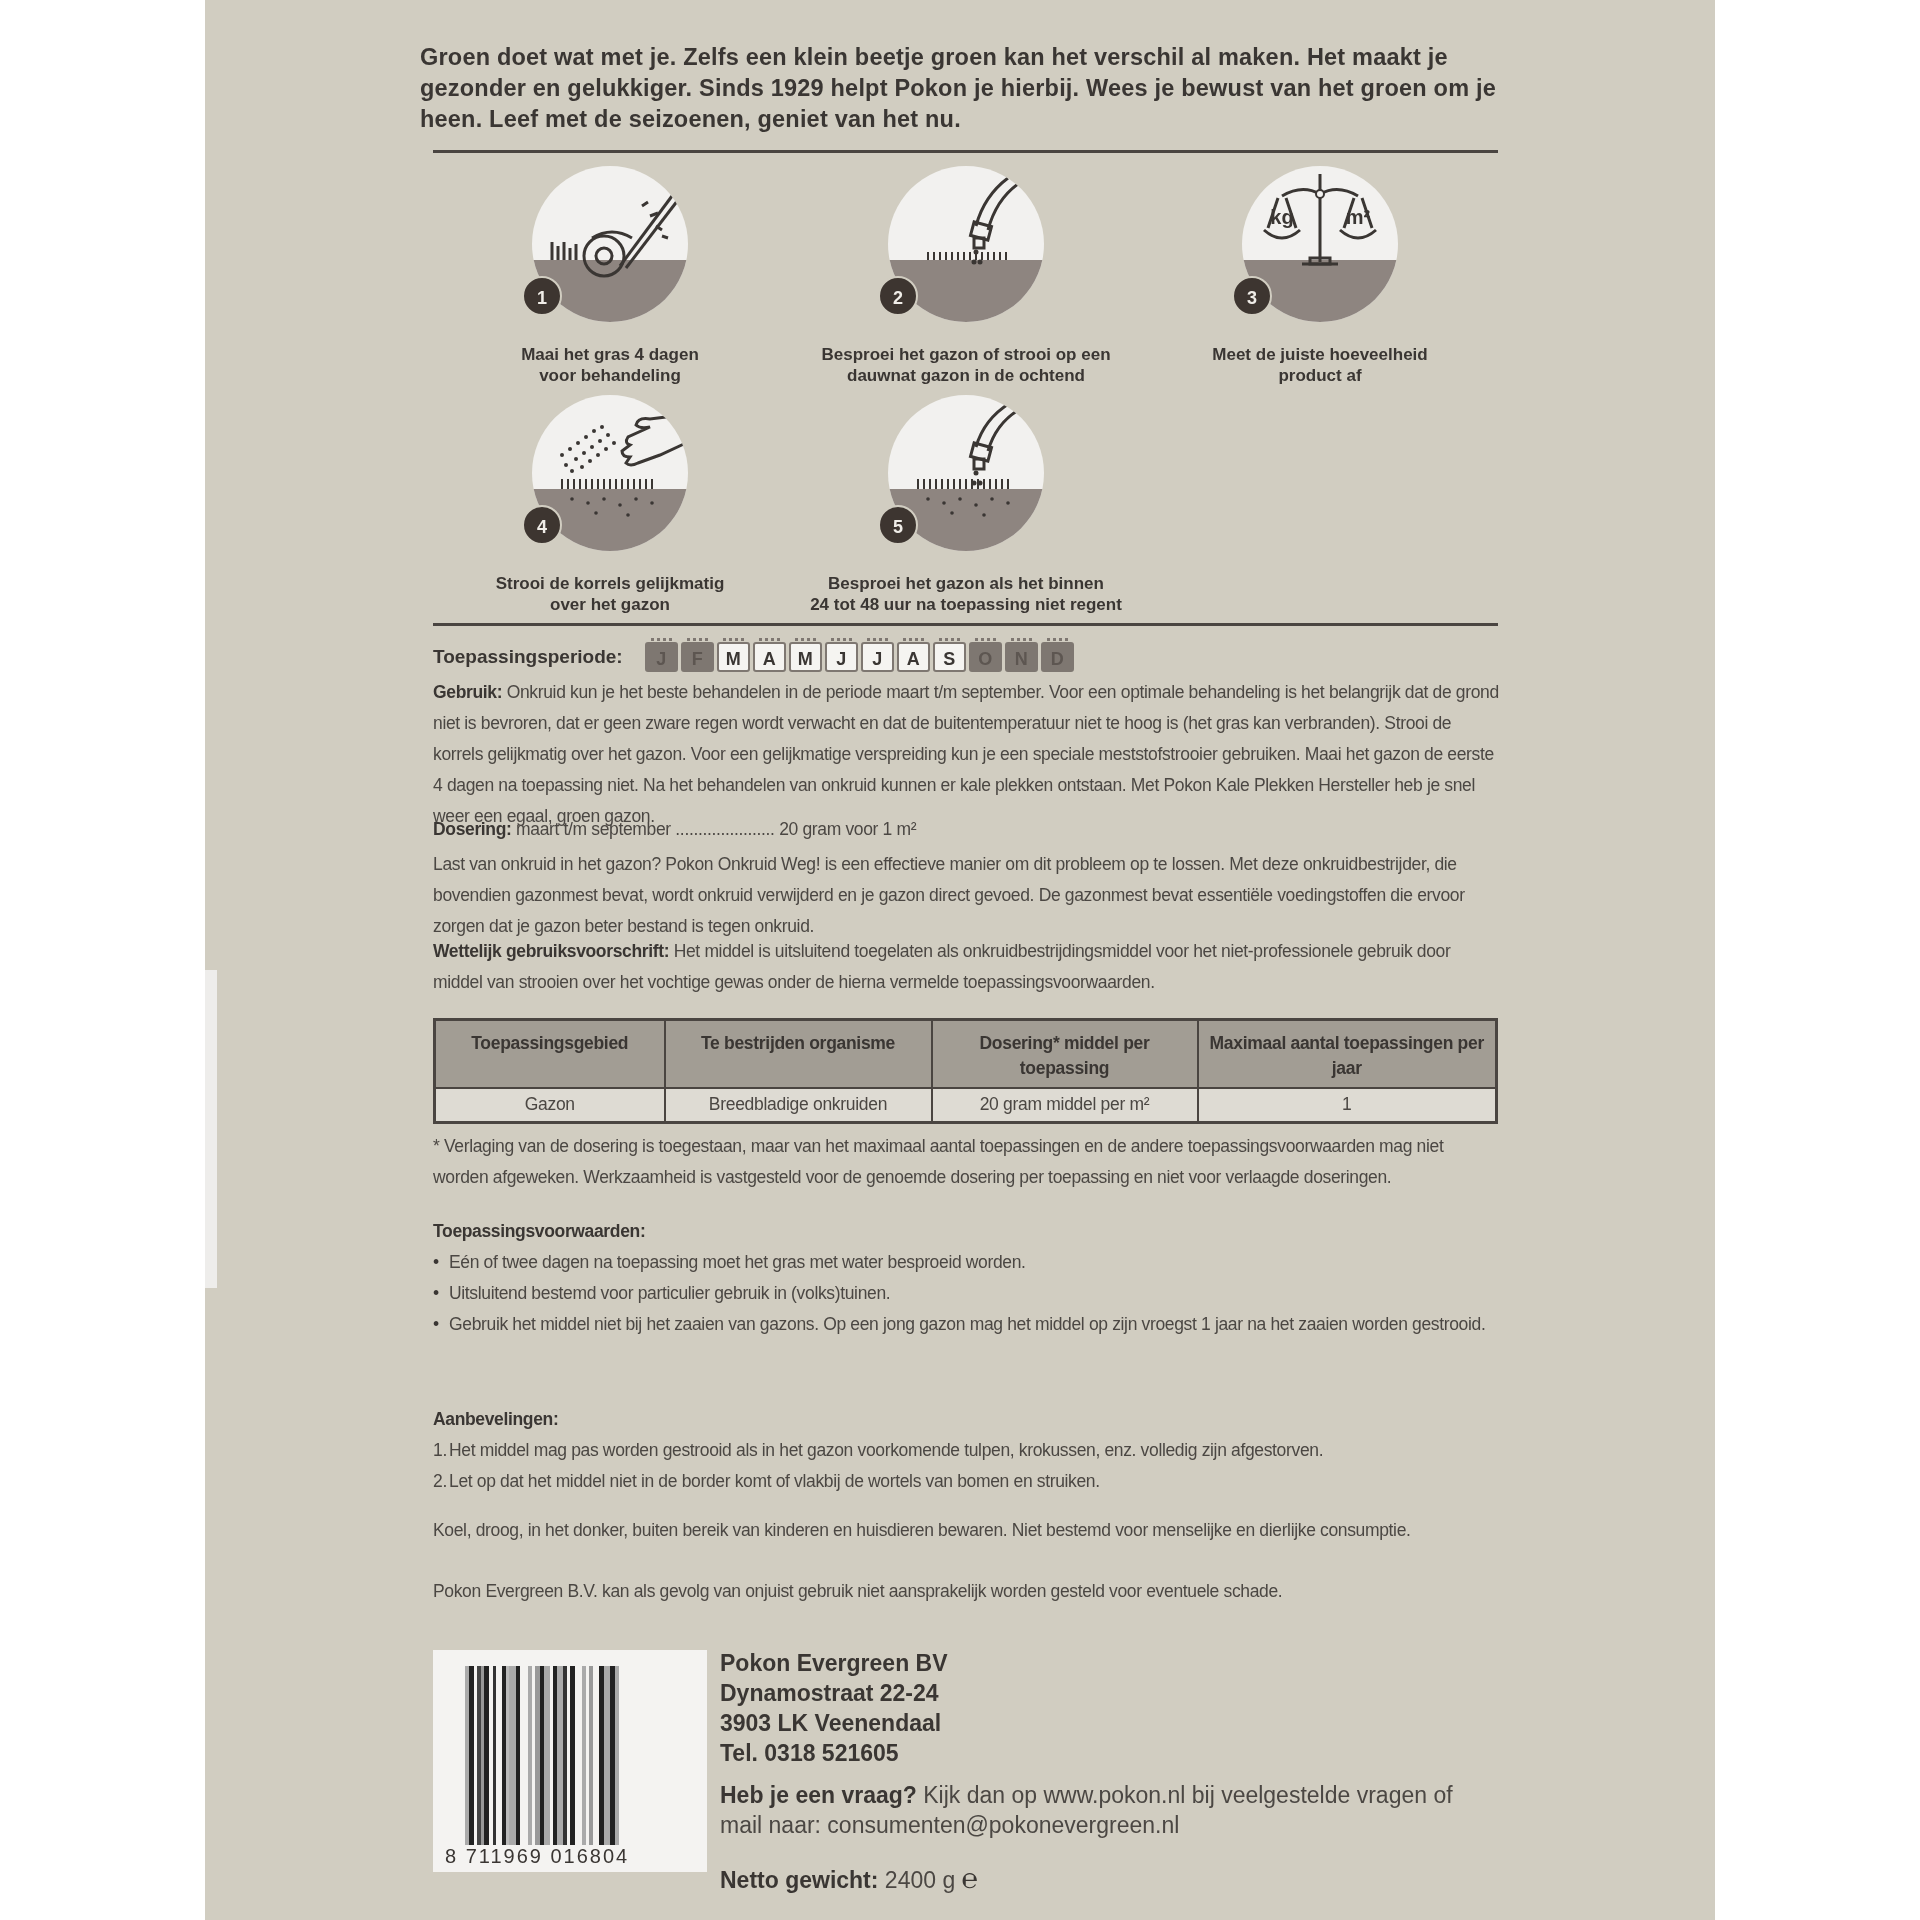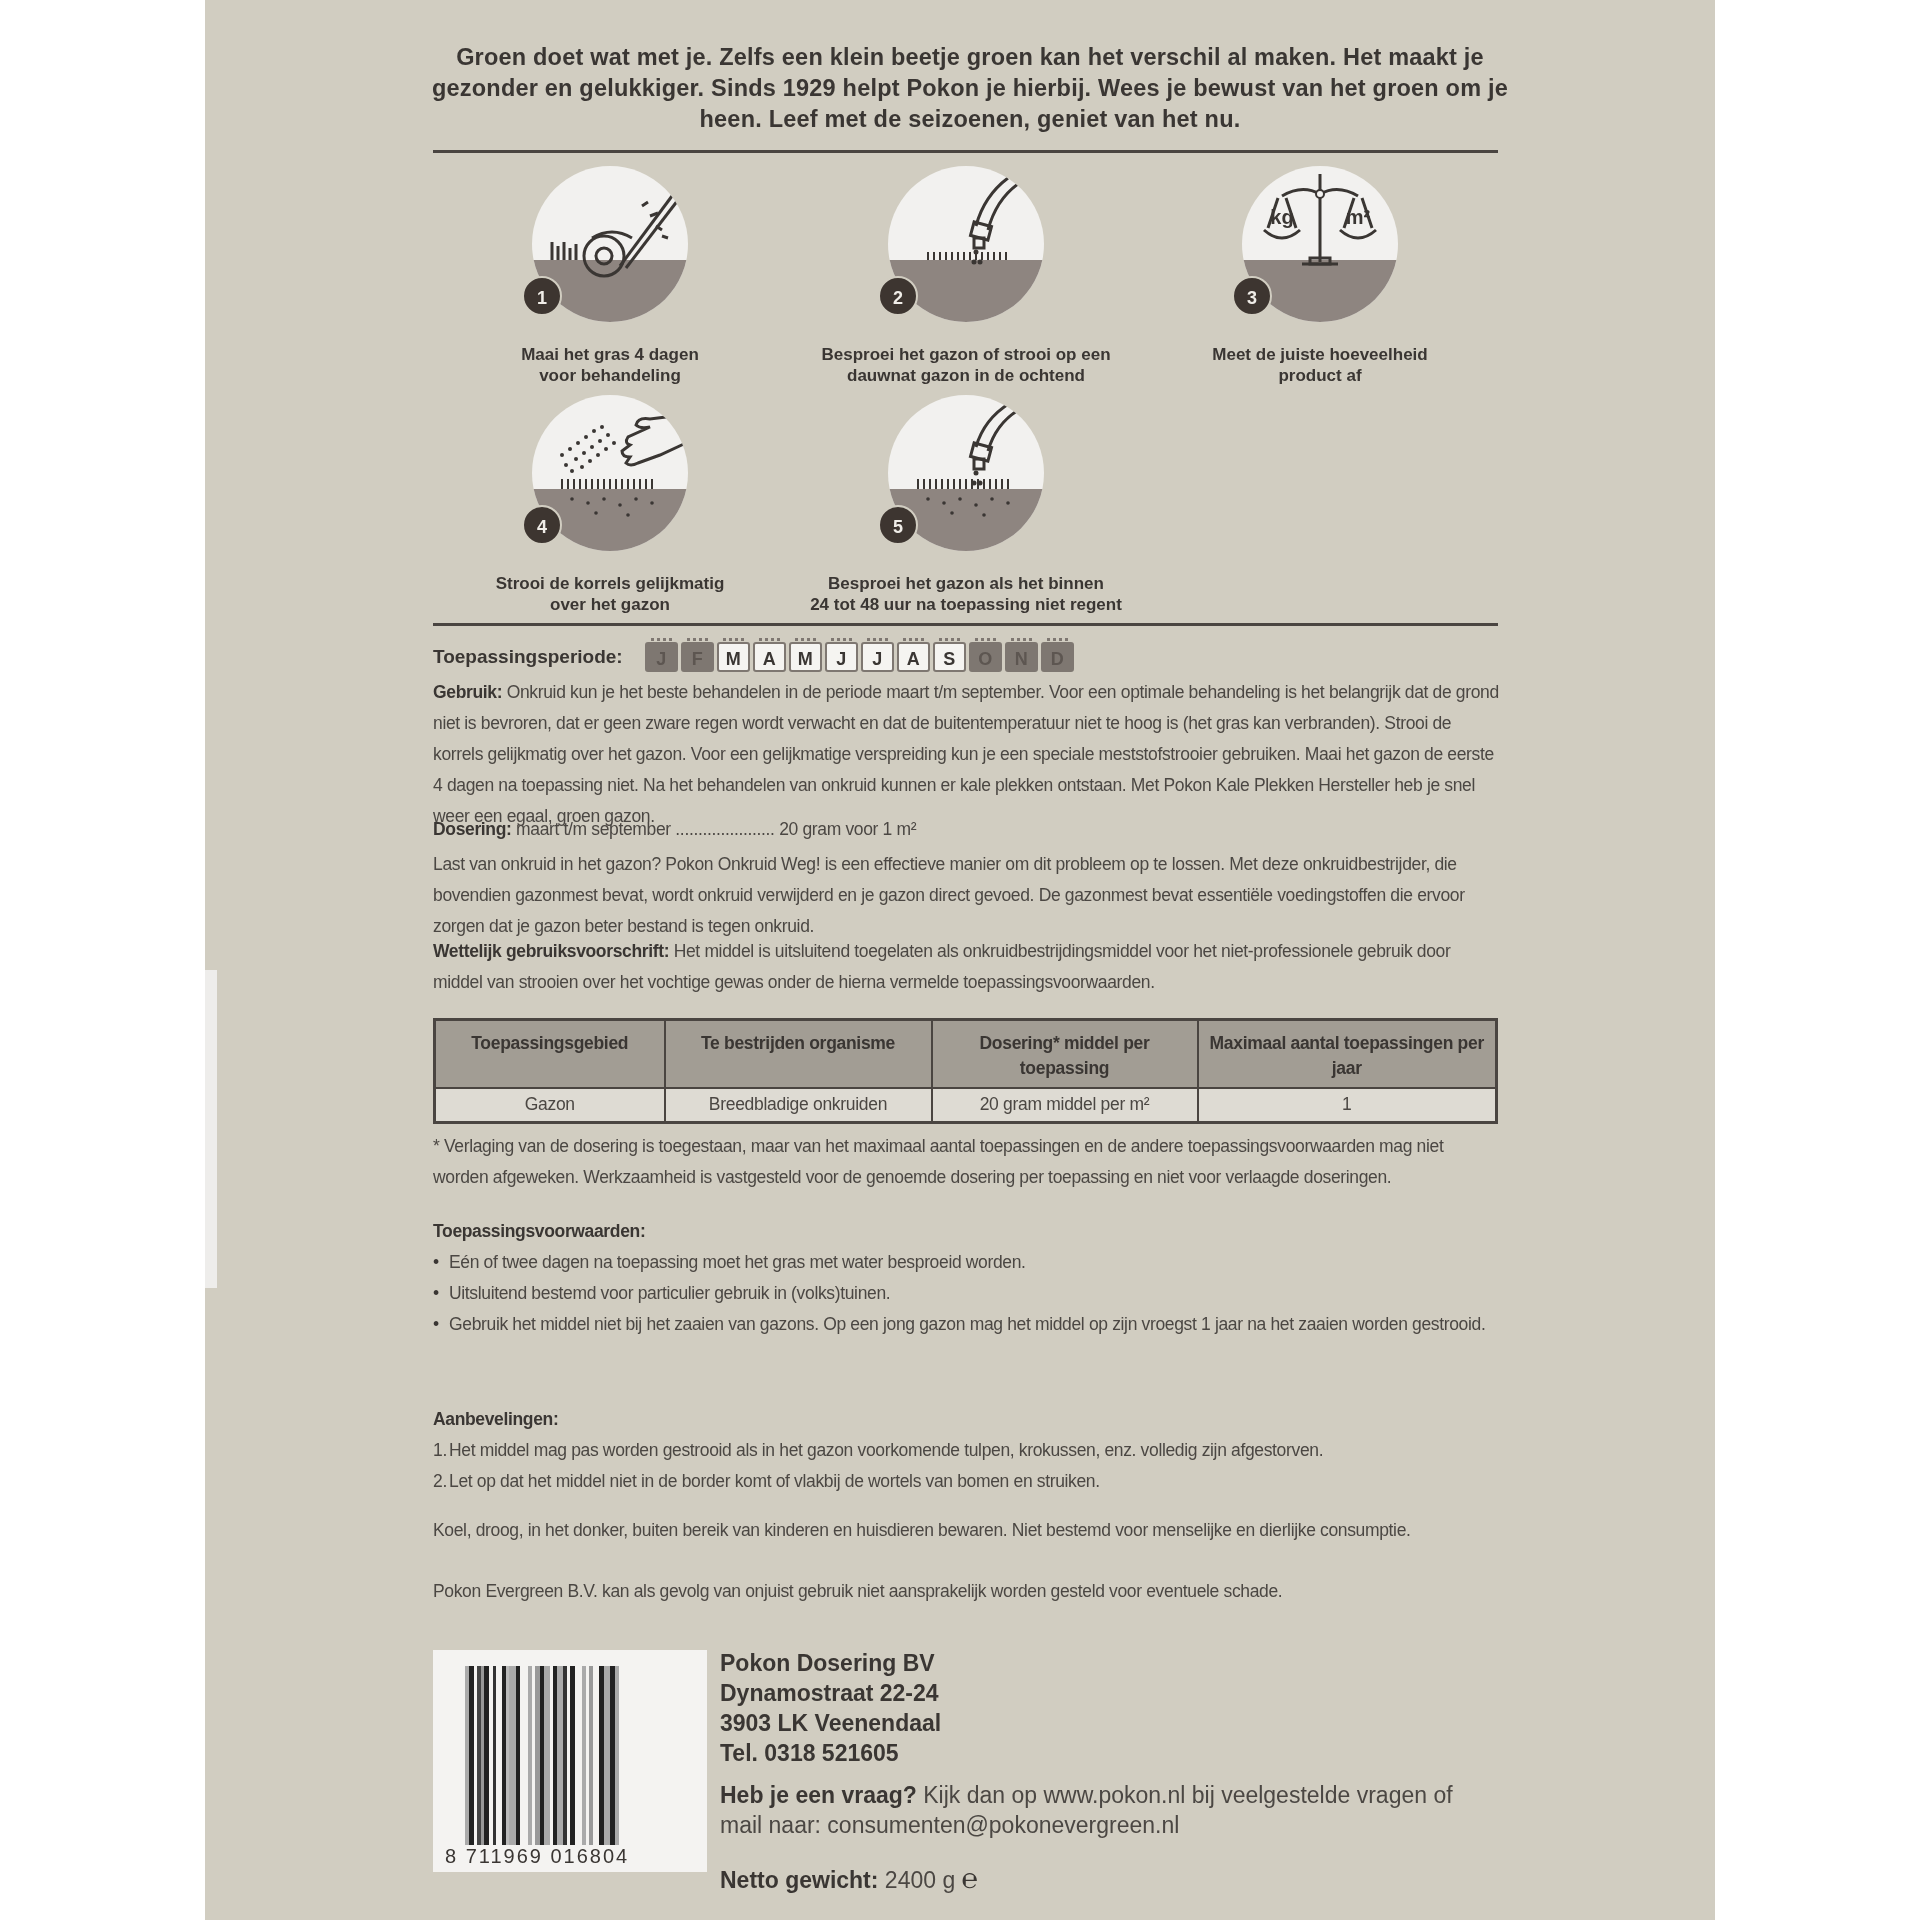--- a/index.html
+++ b/index.html
@@ -10,21 +10,21 @@
       position: absolute; left: 205px; top: 0; width: 1510px; height: 1920px;
       background: #d1cdc1;
     }
     .panel-notch {
       position: absolute; left: 205px; top: 970px; width: 12px; height: 318px;
       background: #eeedeb;
     }
 
     .intro {
       position: absolute; left: 420px; top: 42px; width: 1100px;
-      text-align: center; font-size: 23.5px; font-weight: bold; line-height: 31px;
+      text-align: left; font-size: 23.5px; font-weight: bold; line-height: 31px;
       color: #3a3633; letter-spacing: 0.2px;
     }
     .rule {
       position: absolute; left: 433px; width: 1065px; height: 3px; background: #4a4541;
     }
     .rule.top { top: 150px; }
     .rule.mid { top: 623px; }
 
     
     .step { position: absolute; width: 360px; text-align: center; }
@@ -395,19 +395,19 @@
     <div class="bar" style="width:5px;background:#222;"></div>
       <div class="bar" style="width:6px;background:#aaa;"></div>
       <div class="bar" style="width:5px;background:#222;"></div>
     <div class="bar" style="width:4px;background:#aaa;"></div>
       <div class="bar" style="width:6px;background:#f4f3f1;"></div>
   </div>
   <div class="barcode-num">8 711969 016804</div>
 </div>
 
 <div class="contact">
-  <div class="addr">Pokon Dosering BV</div>
+  <div class="addr">Pokon Evergreen BV</div>
   <div class="addr">Dynamostraat 22-24</div>
   <div class="addr">3903 LK Veenendaal</div>
   <div class="addr">Tel. 0318 521605</div>
   <div class="q"><b>Heb je een vraag?</b><span> Kijk dan op www.pokon.nl bij veelgestelde vragen of mail naar: consumenten@pokonevergreen.nl</span></div>
   <div class="net"><b>Netto gewicht:</b><span> 2400 g </span><span class="estimated">℮</span></div>
 </div>
 
 </body></html>

